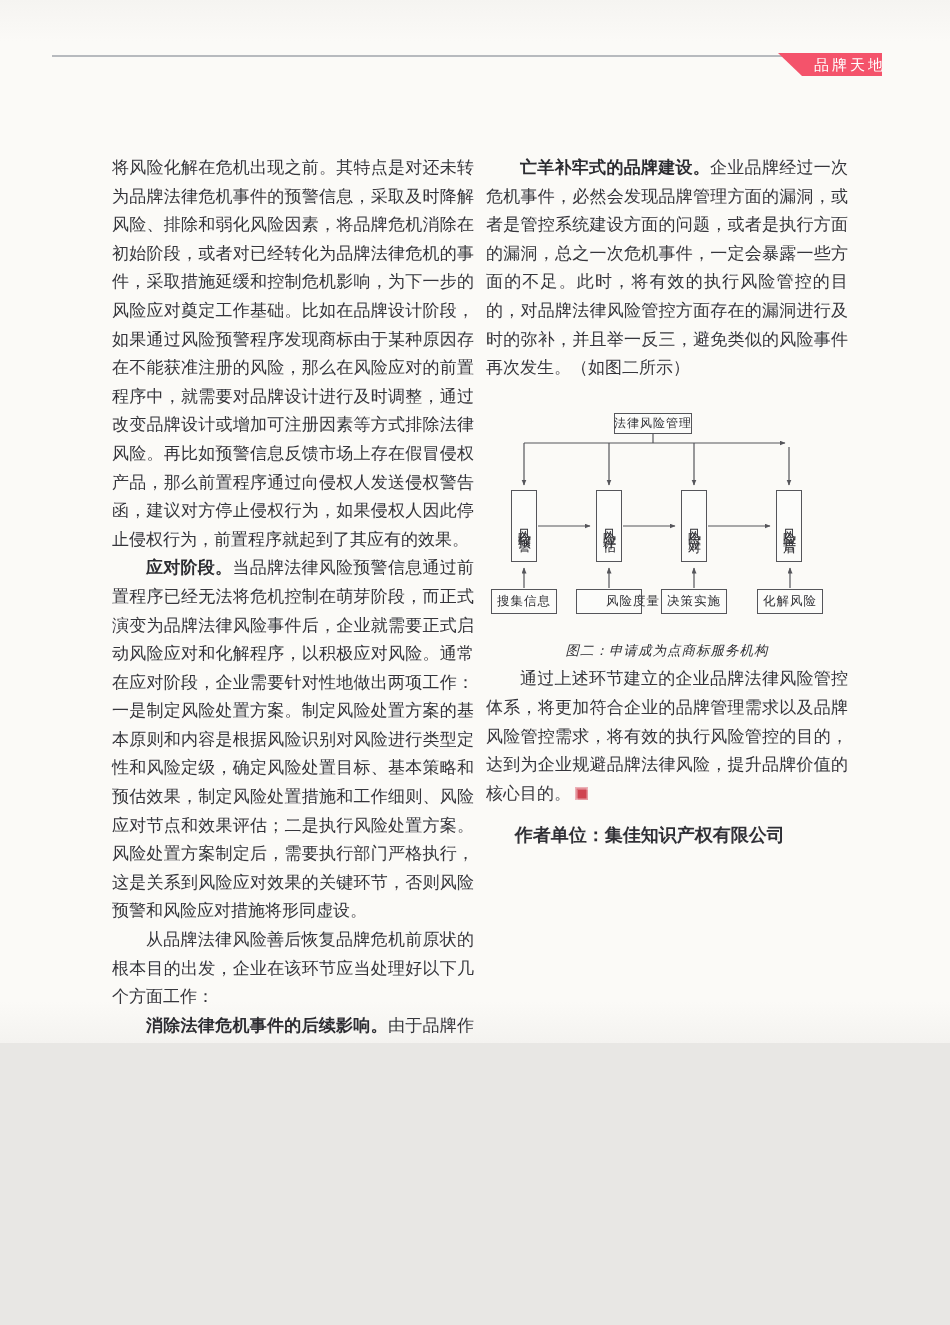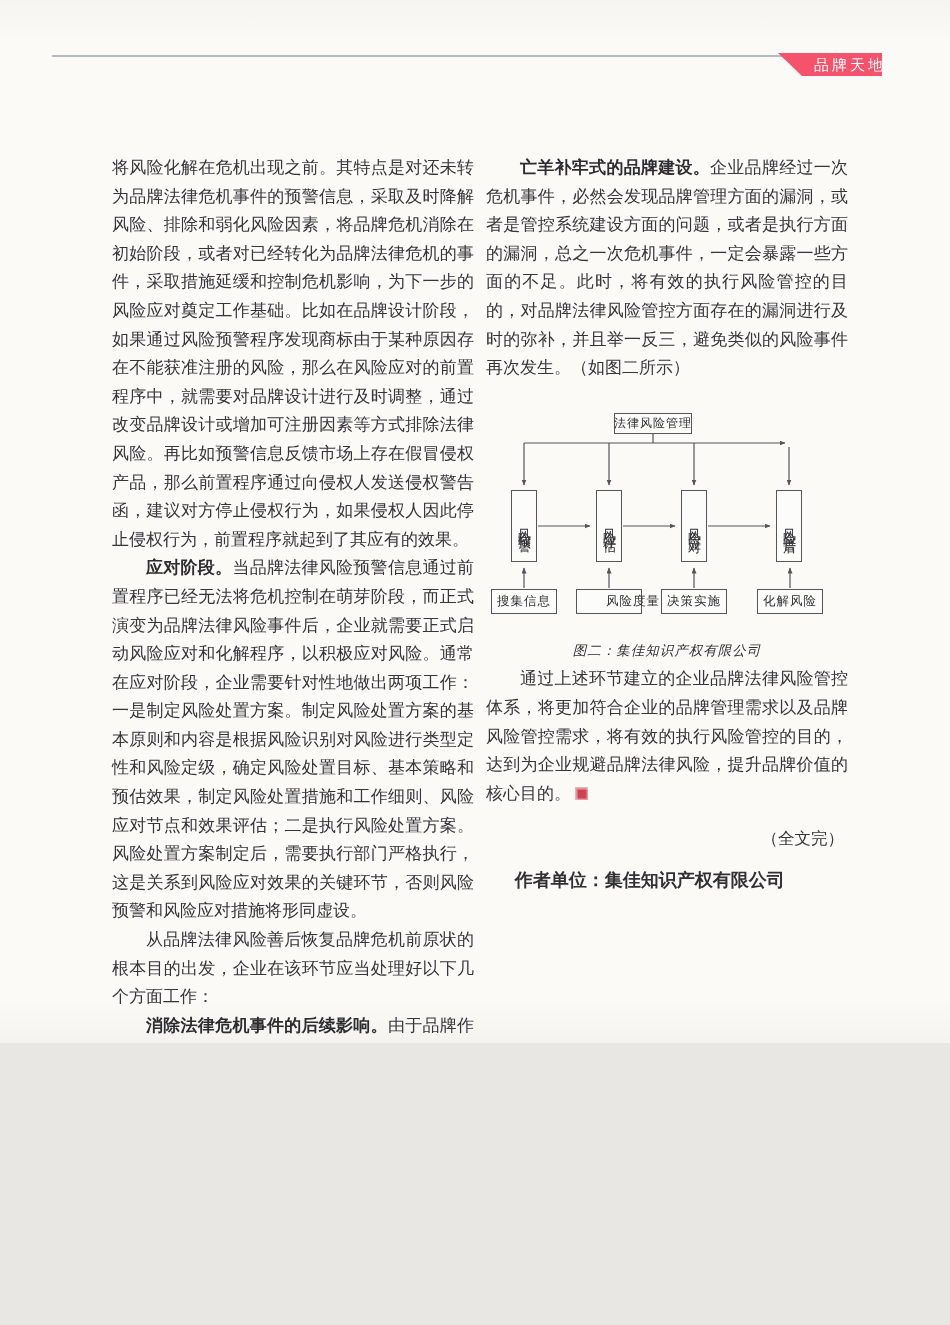--- a/index.html
+++ b/index.html
@@ -138,26 +138,25 @@
             <span>风险应对</span>
           </div>
         <div class="fbox fstage fs4">
             <span>风险善后</span>
           </div>
         <div class="fbox finput fi1">搜集信息</div>
         <div class="fbox finput fi2">风险度量</div>
         <div class="fbox finput fi3">决策实施</div>
         <div class="fbox finput fi4">化解风险</div>
       </div>
-      <div class="fcaption">图二：集佳知识产权有限公司</div>
+      <div class="fcaption">图二：申请成为点商标服务机构</div>
     </div>
 
     <p class="ind closing"><span>通过上述环节建立的企业品牌法律风险管控体系，将更加符合企业的品牌管理需求以及品牌风险管控需求，将有效的执行风险管控的目的，达到为企业规避品牌法律风险，提升品牌价值的核心目的。</span><span class="seal"></span></p>
 
-    <div class="end-mark">（全文完）</div>
     <div class="author">作者单位：集佳知识产权有限公司</div>
   </div>
 
   <div class="footer">
     <div class="logo">
       <div class="logo-orbit"></div>
       <div class="logo-sphere">
           <span>商标</span>
         </div>
       <div class="logo-dot"></div>

